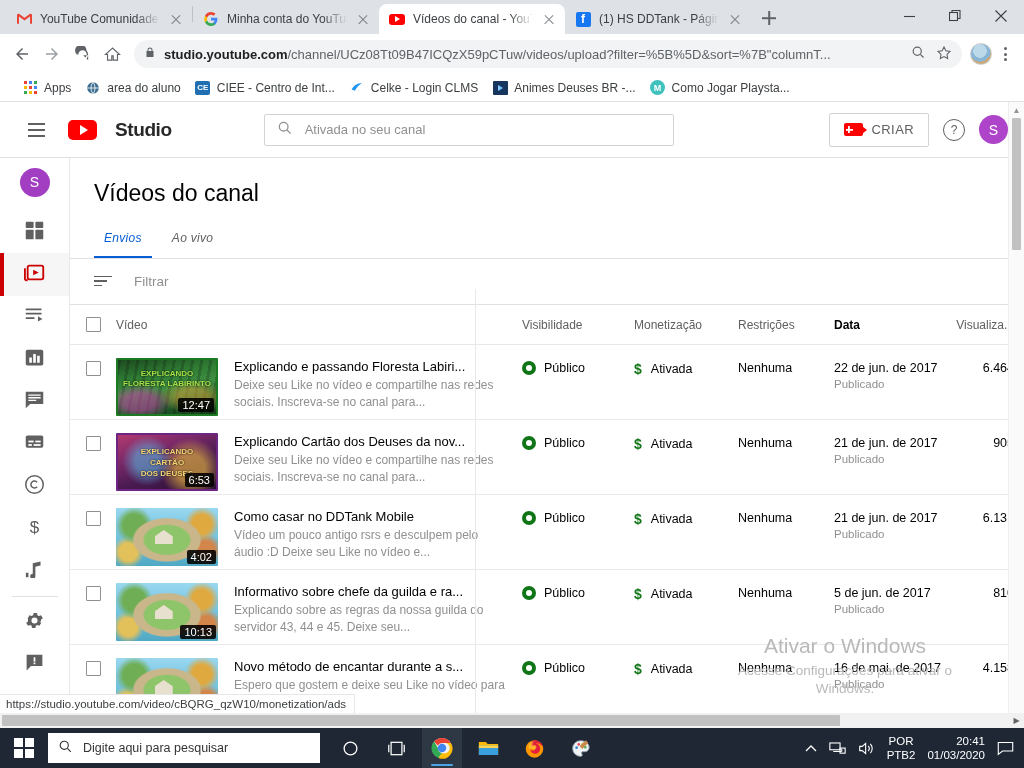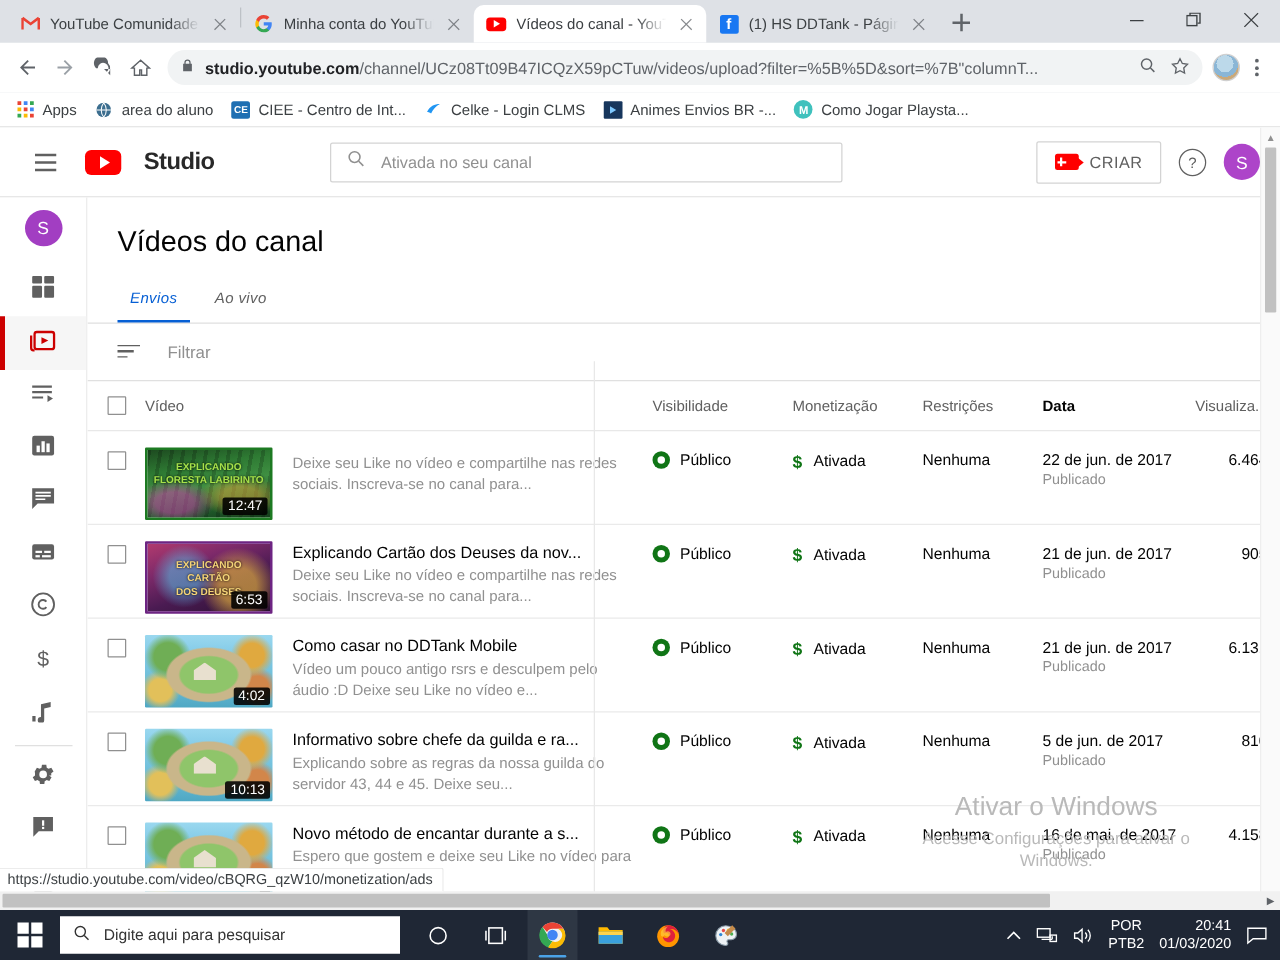--- a/index.html
+++ b/index.html
@@ -70,21 +70,21 @@
     width: 22px; height: 22px; border-radius: 50%;
     background: radial-gradient(circle at 45% 35%, #bcd9ea 0 40%, #8ab6d6 40% 62%, #caa97a 62% 100%);
     border: 1px solid #d0d0d0;
   }
   .kebab { width: 22px; height: 22px; display: flex; flex-direction: column; align-items: center; justify-content: center; gap: 2.5px; }
   .kebab i { width: 3px; height: 3px; border-radius: 50%; background: #5f6368; display: block; }
 
   
   .bookmarks {
     height: 28px; background: #fff; display: flex; align-items: center;
-    padding: 0 12px; gap: 14px; font-size: 12px; color: #3c4043;
+    padding: 0 22px; gap: 14px; font-size: 12px; color: #3c4043;
     border-bottom: 1px solid #e0e0e0;
   }
   .bm { display: flex; align-items: center; gap: 6px; white-space: nowrap; }
   .bm-ico { width: 16px; height: 16px; flex: 0 0 16px; display: flex; align-items: center; justify-content: center; font-size: 10px; }
   .apps-grid { display: grid; grid-template-columns: repeat(3, 3px); grid-template-rows: repeat(3, 3px); gap: 2px; }
   .apps-grid i { display: block; width: 3px; height: 3px; }
 
   
   .page { height: calc(728px - 34px - 40px - 28px); background: #fff; position: relative; overflow: hidden; }
 
@@ -405,21 +405,21 @@
           </svg>
       </span>
       <span>Celke - Login CLMS</span>
     </div>
     <div class="bm">
       <span class="bm-ico">
         <span style="width:15px;height:14px;background:#17365d;display:flex;align-items:center;justify-content:center;border-radius:1px;">
           <span style="border-left:5px solid #7ec8ff;border-top:3.5px solid transparent;border-bottom:3.5px solid transparent;margin-left:1px;"></span>
         </span>
       </span>
-      <span>Animes Envios BR -...</span>
+      <span>Animes Deuses BR -...</span>
     </div>
     <div class="bm">
       <span class="bm-ico">
         <span style="width:15px;height:15px;border-radius:50%;background:#3fc1bd;color:#fff;font-size:9px;font-weight:bold;display:flex;align-items:center;justify-content:center;">M</span>
       </span>
       <span>Como Jogar Playsta...</span>
     </div>
   </div>
 
   <div class="page">
@@ -609,20 +609,21 @@
             <div class="c-video">
               <div class="thumb" style="background:linear-gradient(170deg,#1d4a20 0%,#2e7a33 28%,#3f8f42 52%,#1e5c2a 78%,#163d1c 100%);border:2px solid #1d7a22;">
                 <div style="position:absolute;inset:0;background:
                      radial-gradient(ellipse at 22% 78%, rgba(200,60,170,.55) 0 14%, transparent 30%),
                      radial-gradient(ellipse at 76% 68%, rgba(230,170,60,.5) 0 14%, transparent 32%),
                      repeating-linear-gradient(100deg, rgba(0,0,0,.18) 0 3px, transparent 3px 9px);"></div>
                 <div style="position:absolute;top:9px;left:0;right:0;text-align:center;color:#a6e24a;font-size:8px;font-weight:bold;text-shadow:0 0 2px #000;line-height:10px;">EXPLICANDO<br>FLORESTA LABIRINTO</div>
                 <span class="dur">12:47</span>
               </div>
               <div class="vinfo">
+                <div class="vtitle">Explicando e passando Floresta Labiri...</div>
                 <div class="vdesc">Deixe seu Like no vídeo e compartilhe nas redes sociais. Inscreva-se no canal para...</div>
               </div>
             </div>
             <div class="c-vis cellpad">
               <span class="vis-wrap">
                   <span class="eye"></span>
                   <span>Público</span>
                 </span>
             </div>
             <div class="c-mon cellpad">

